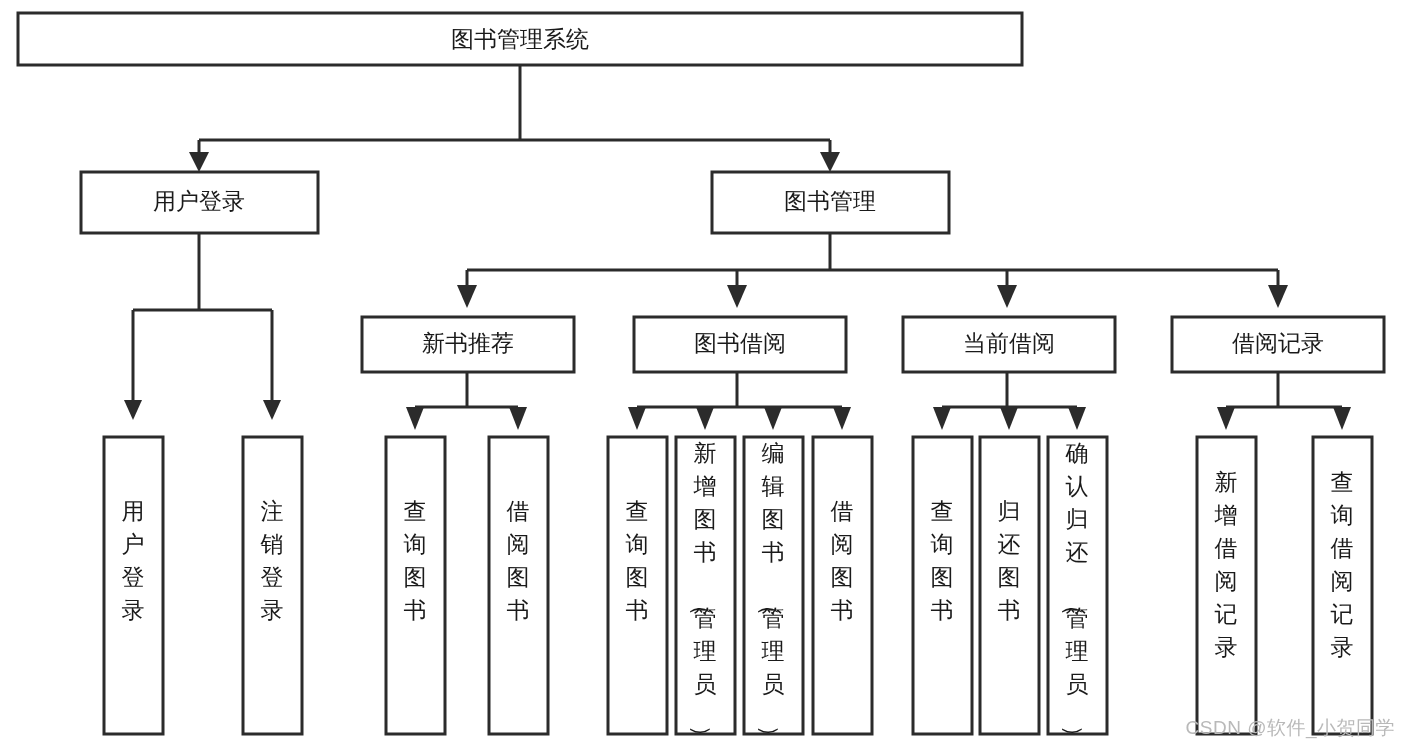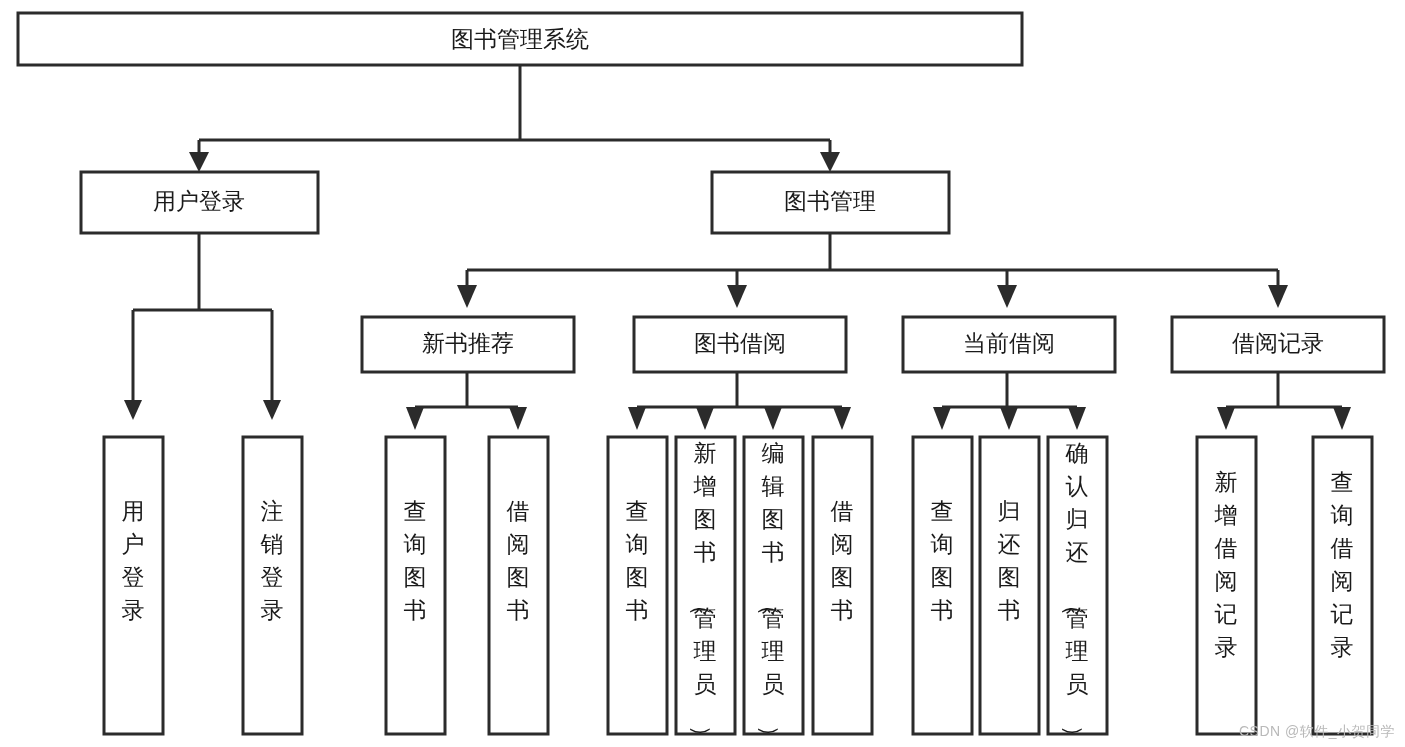--- a/index.html
+++ b/index.html
@@ -55,21 +55,21 @@
     font-size: 23px;
     fill: #1a1a1a;
     text-anchor: middle;
     white-space: pre;
   }
   .watermark-text {
     position: absolute;
     right: 10px;
     bottom: 6px;
     font-family: "Liberation Sans", "DejaVu Sans", sans-serif;
-    font-size: 14px;
+    font-size: 19px;
     color: #b9b9b9;
     letter-spacing: 0.5px;
     user-select: none;
     pointer-events: none;
     white-space: nowrap;
   }
 </style>
 </head>
 <body>
 

